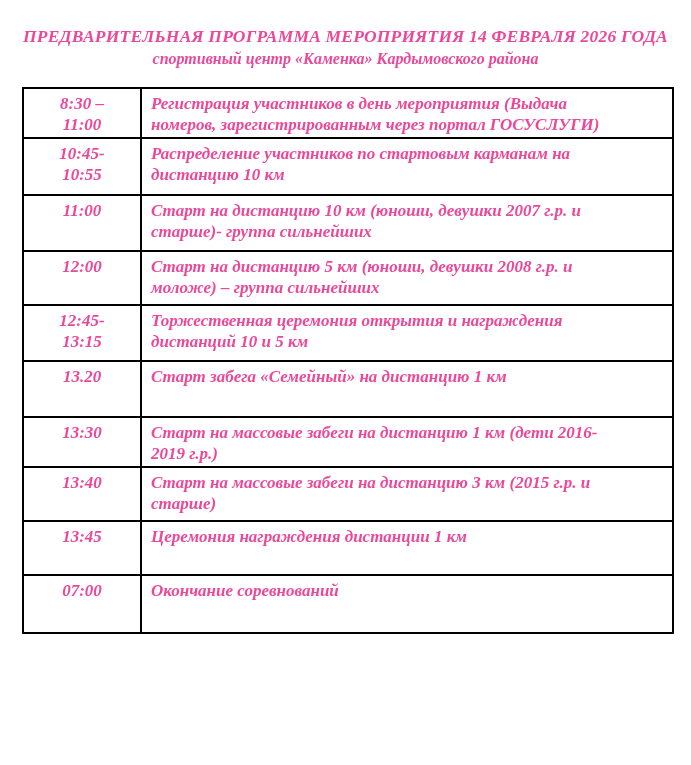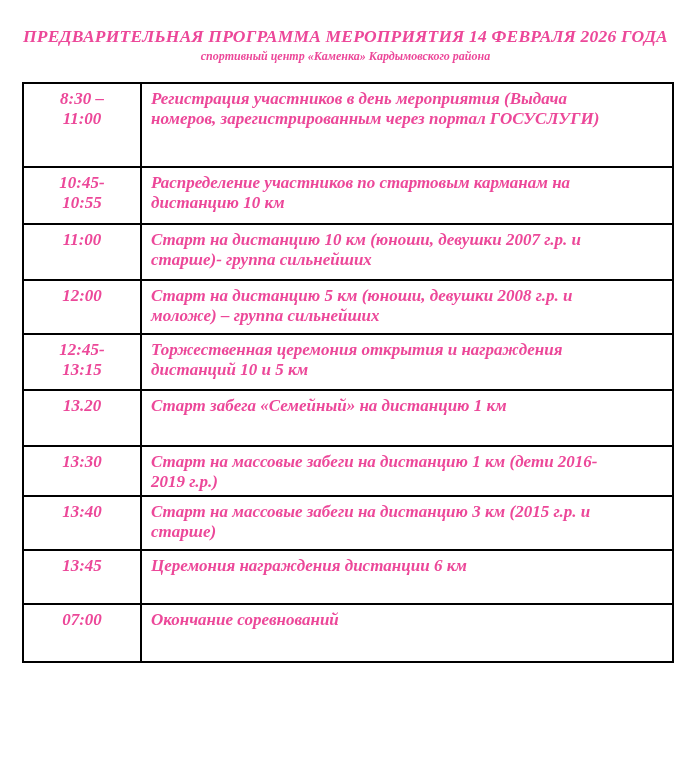--- a/index.html
+++ b/index.html
@@ -20,21 +20,21 @@
   }
   .title {
     margin-top: 26px;
     text-align: center;
     font-size: 17.5px;
     line-height: 1.2;
     letter-spacing: 0.2px;
   }
   .subtitle {
     text-align: center;
-    font-size: 12px;
+    font-size: 16px;
     line-height: 1.3;
     margin-top: 2px;
   }
   table.schedule {
     border-collapse: collapse;
     table-layout: fixed;
     width: 652px;
     margin: 17px 0 0 22px;
   }
   table.schedule, table.schedule td {
@@ -51,21 +51,21 @@
     text-align: center;
     white-space: pre-line;
     padding-left: 2px;
     padding-right: 2px;
   }
   td.event {
     padding-left: 9px;
     padding-right: 70px;
   }
   tr { height: 56px; }
-  tr:nth-child(1)  { height: 84px; border-radius: 15px; }
+  tr:nth-child(1)  { height: 50px; border-radius: 15px; }
   tr:nth-child(2)  { height: 57px; margin-top: 17px; }
   tr:nth-child(4)  { height: 54px; }
   tr:nth-child(7)  { height: 50px; }
   tr:nth-child(8)  { height: 54px; }
   tr:nth-child(9)  { height: 54px; }
   tr:nth-child(10) { height: 58px; }
   tr:nth-child(11) { height: 77px; }
 </style>
 </head>
 <body>
@@ -105,21 +105,21 @@
         <tr>
           <td class="time">13:30</td>
           <td class="event">Старт на массовые забеги на дистанцию 1 км (дети 2016-2019 г.р.)</td>
         </tr>
         <tr>
           <td class="time">13:40</td>
           <td class="event">Старт на массовые забеги на дистанцию 3 км (2015 г.р. и старше)</td>
         </tr>
         <tr>
           <td class="time">13:45</td>
-          <td class="event">Церемония награждения дистанции 6 км</td>
+          <td class="event">Церемония награждения дистанции 1 км</td>
         </tr>
         <tr>
           <td class="time">07:00</td>
           <td class="event">Окончание соревнований</td>
         </tr>
       </tbody>
   </table>
 </div>
 
 </body></html>

